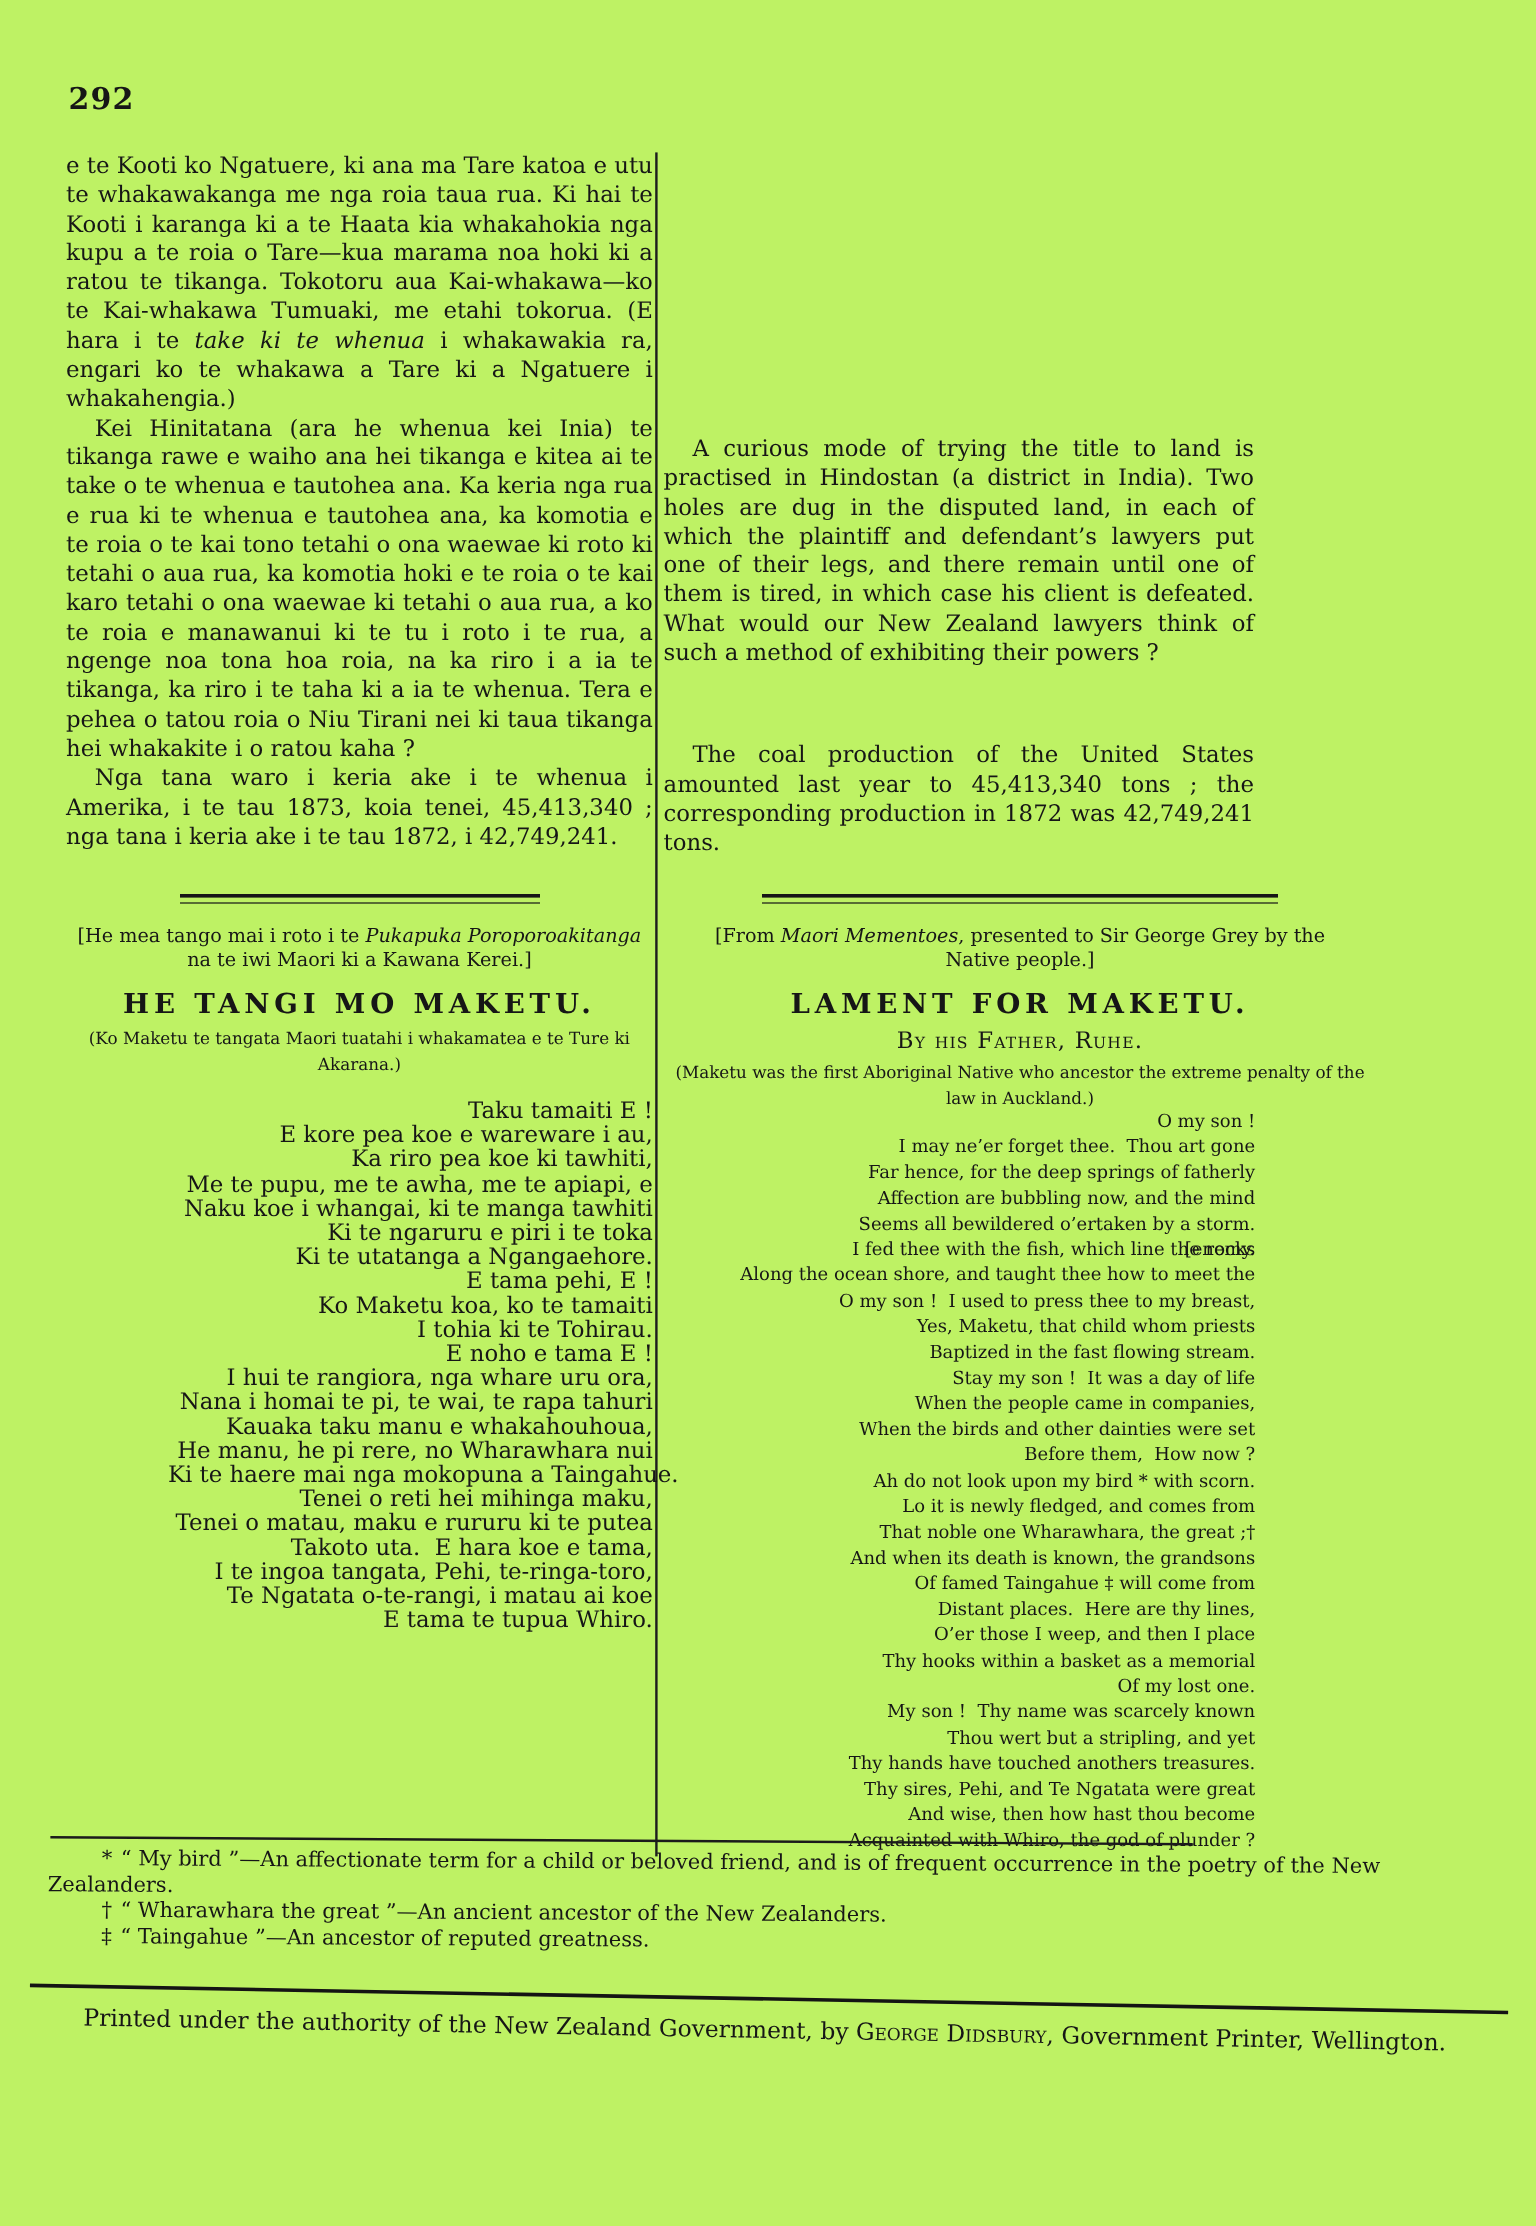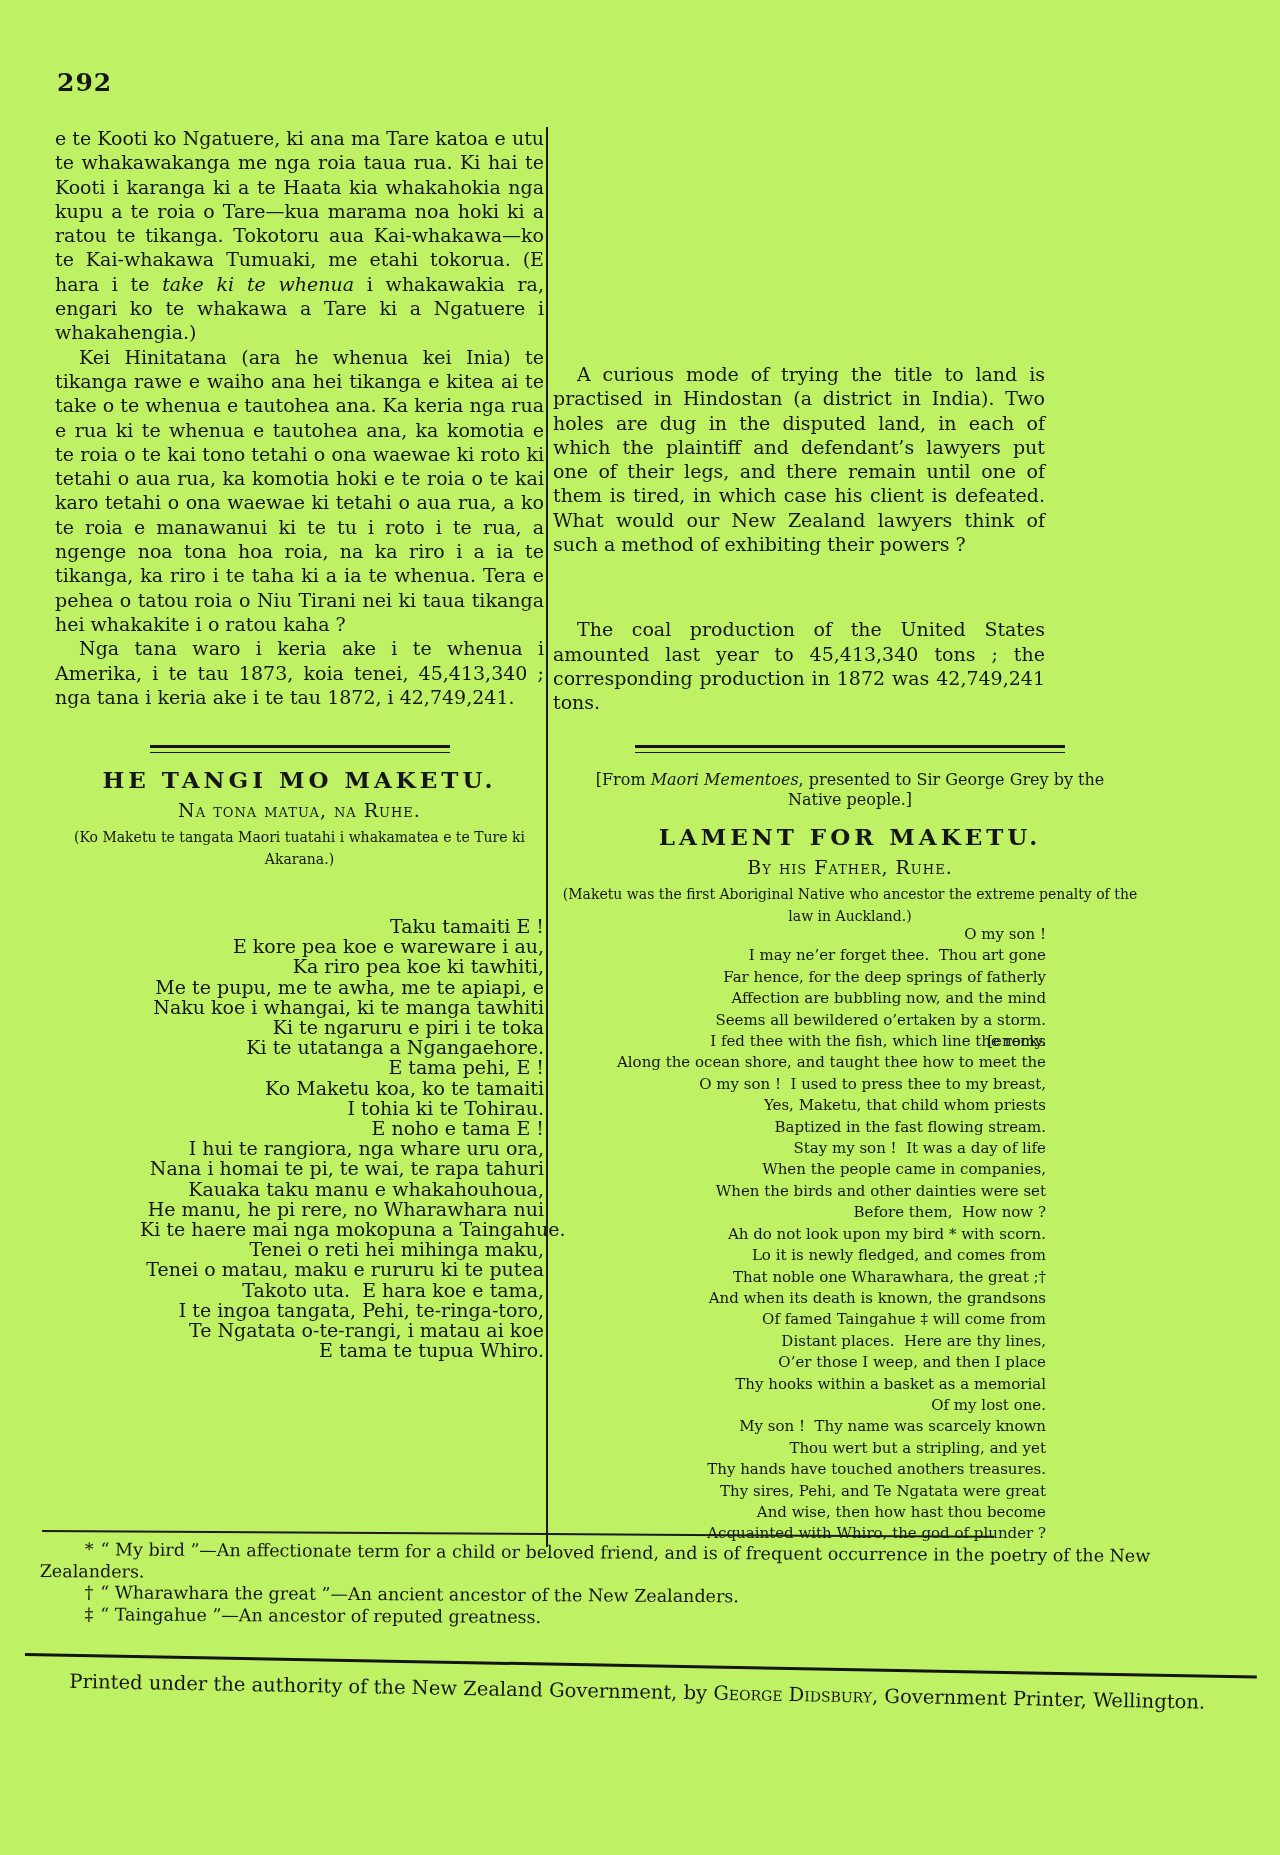--- a/index.html
+++ b/index.html
@@ -79,22 +79,22 @@
     <p class="para" data-interactable="false">Nga tana waro i keria ake i te whenua i Amerika, i te tau 1873, koia tenei, 45,413,340 ; nga tana i keria ake i te tau 1872, i 42,749,241.</p>
   </div>
 
   <div id="right-paras" class="paras" data-interactable="false">
     <p class="para" data-interactable="false">A curious mode of trying the title to land is practised in Hindostan (a district in India). Two holes are dug in the disputed land, in each of which the plaintiff and defendant’s lawyers put one of their legs, and there remain until one of them is tired, in which case his client is defeated. What would our New Zealand lawyers think of such a method of exhibiting their powers ?</p>
     <p class="para" data-interactable="false">The coal production of the United States amounted last year to 45,413,340 tons ; the corresponding production in 1872 was 42,749,241 tons.</p>
   </div>
 
   <div id="left-section" class="section" data-interactable="false">
     <div class="rule-double" data-interactable="false"></div>
+    <div class="attribution" data-interactable="false"><span data-interactable="false">[He mea tango mai i roto i te </span><i data-interactable="false">Pukapuka Poroporoakitanga</i><span data-interactable="false"> na te iwi Maori ki a Kawana Kerei.]</span></div>
     <div class="poem-title" data-interactable="false">HE TANGI MO MAKETU.</div>
-    <div class="poem-byline" data-interactable="false">Na tona matua, na Ruhe.</div>
     <div class="poem-note" data-interactable="false">(Ko Maketu te tangata Maori tuatahi i whakamatea e te Ture ki Akarana.)</div>
   </div>
 
   <div id="right-section" class="section" data-interactable="false">
     <div class="rule-double" data-interactable="false"></div>
     <div class="attribution" data-interactable="false"><span data-interactable="false">[From </span><i data-interactable="false">Maori Mementoes</i><span data-interactable="false">, presented to Sir George Grey by the Native people.]</span></div>
     <div class="poem-title" data-interactable="false">LAMENT FOR MAKETU.</div>
     <div class="poem-byline" data-interactable="false">By his Father, Ruhe.</div>
     <div class="poem-note" data-interactable="false">(Maketu was the first Aboriginal Native who ancestor the extreme penalty of the law in Auckland.)</div>
   </div>

